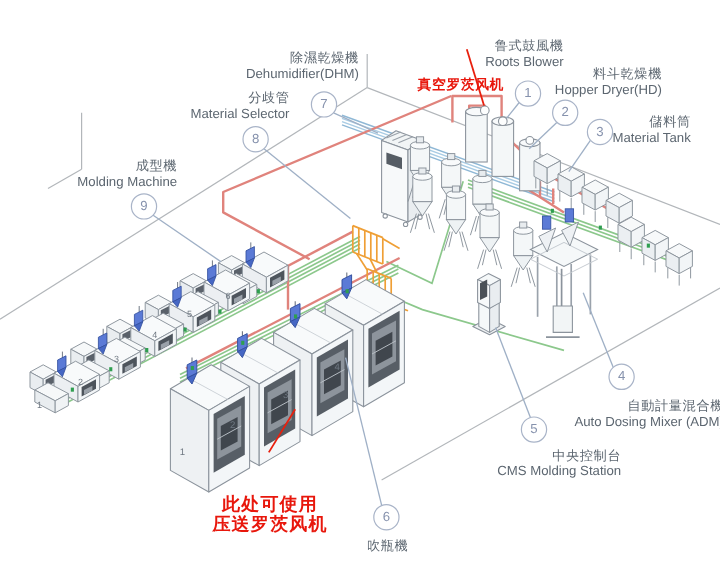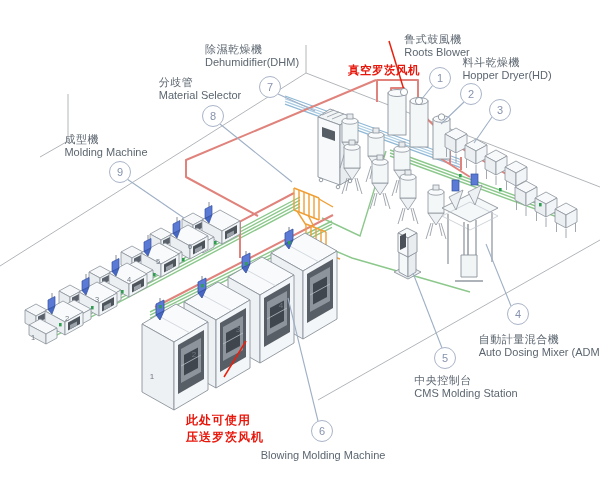--- a/index.html
+++ b/index.html
@@ -1,28 +1,28 @@
 <!DOCTYPE html>
 <html><head>
 <meta charset="utf-8">
 <style>
   html,body{margin:0;padding:0;background:#fff;}
   .stage{position:relative;width:600px;height:479px;background:#fff;overflow:hidden;
          font-family:"Liberation Sans","DejaVu Sans",sans-serif;}
   .stage svg{position:absolute;left:0;top:0;z-index:1;}
-  .lbl{position:absolute;transform:translateX(-50%);text-align:left;color:#5c6670;
+  .lbl{position:absolute;transform:translateX(-50%);text-align:right;color:#5c6670;
        line-height:12.5px;white-space:nowrap;z-index:3;}
   .lbl .zh{font-size:11px;letter-spacing:.5px;display:block;}
   .lbl .en{font-size:11px;display:block;}
   .ncirc{position:absolute;width:20px;height:20px;border-radius:50%;border:1.4px solid #a9b4c8;
          background:#fff;color:#8692ad;font-size:11px;line-height:20px;text-align:center;z-index:3;}
   .rednote{position:absolute;color:#e8170c;font-weight:bold;z-index:3;white-space:nowrap;margin-top:35px;}
   .rednote.top{left:348px;top:28px;font-size:11.5px;letter-spacing:.5px;}
-  .rednote.bottom{left:225px;top:377px;transform:translateX(-50%);font-size:12px;
-                  line-height:17px;text-align:left;letter-spacing:1px;}
+  .rednote.bottom{left:225px;top:377px;transform:translateX(-50%);font-size:15px;
+                  line-height:17px;text-align:center;letter-spacing:1px;}
   .rednote.bottom span{display:block;}
 </style>
 </head>
 <body>
 
 <div class="stage">
 
 <svg width="600" height="479" viewBox="0 0 600 479">
   <defs>
     <g id="sym-mold" stroke="#8b939c" stroke-width="0.8" stroke-linejoin="round">
@@ -279,30 +279,34 @@
 </svg>
 
 <div class="lbl" style="left:437px;top:33px">
   <span class="zh">鲁式鼓風機</span>
   <span class="en">Roots Blower</span>
 </div>
 <div class="lbl" style="left:507px;top:56px">
   <span class="zh">料斗乾燥機</span>
   <span class="en">Hopper Dryer(HD)</span>
 </div>
+<div class="lbl" style="left:543px;top:96px">
+  <span class="zh">儲料筒</span>
+  <span class="en">Material Tank</span>
+</div>
 <div class="lbl" style="left:541px;top:333px">
   <span class="zh">自動計量混合機</span>
   <span class="en">Auto Dosing Mixer (ADM)</span>
 </div>
 <div class="lbl" style="left:466px;top:374px">
   <span class="zh">中央控制台</span>
   <span class="en">CMS Molding Station</span>
 </div>
 <div class="lbl" style="left:323px;top:449px">
-  <span class="en">Blowing Molding Machine</span>
+  <span class="zh">吹瓶機</span>
 </div>
 <div class="lbl" style="left:252px;top:43px">
   <span class="zh">除濕乾燥機</span>
   <span class="en">Dehumidifier(DHM)</span>
 </div>
 <div class="lbl" style="left:106px;top:133px">
   <span class="zh">成型機</span>
   <span class="en">Molding Machine</span>
 </div>
 <div class="lbl" style="left:200px;top:76px">

